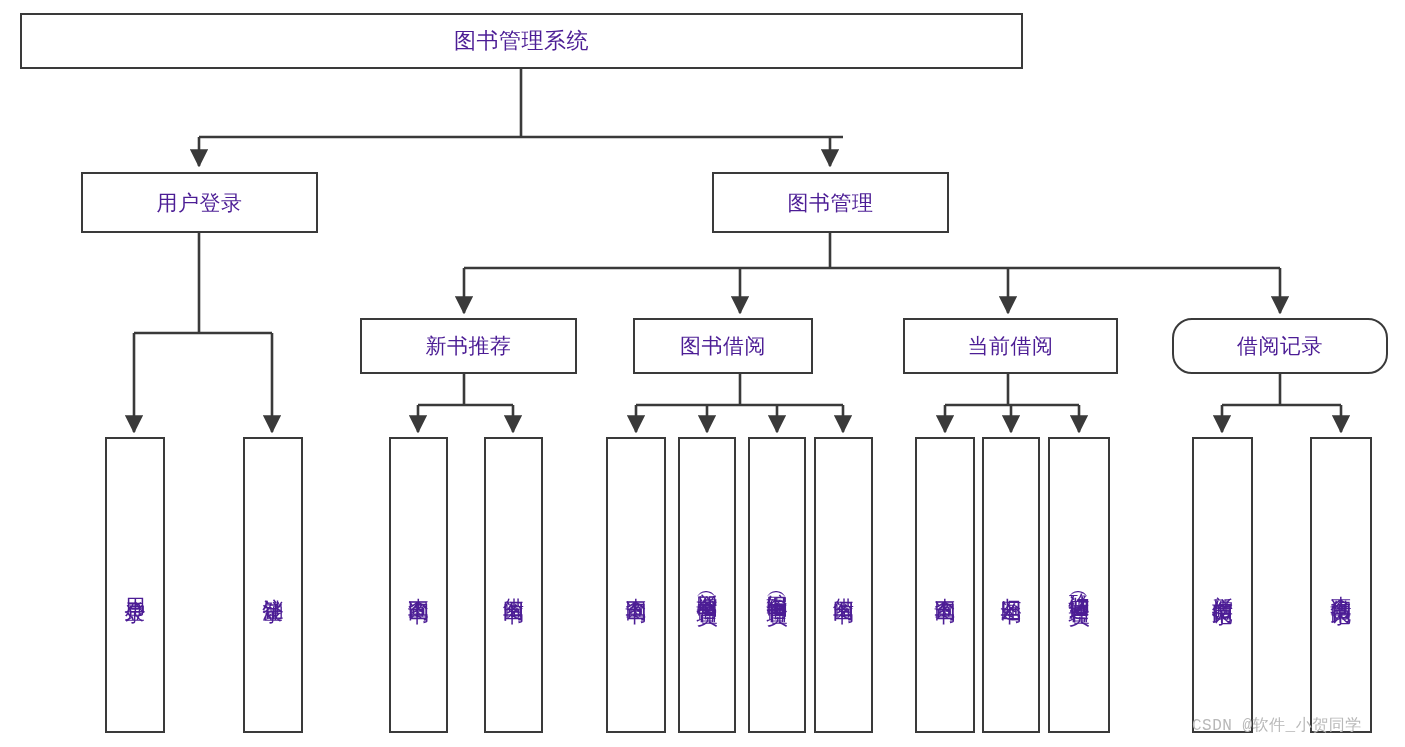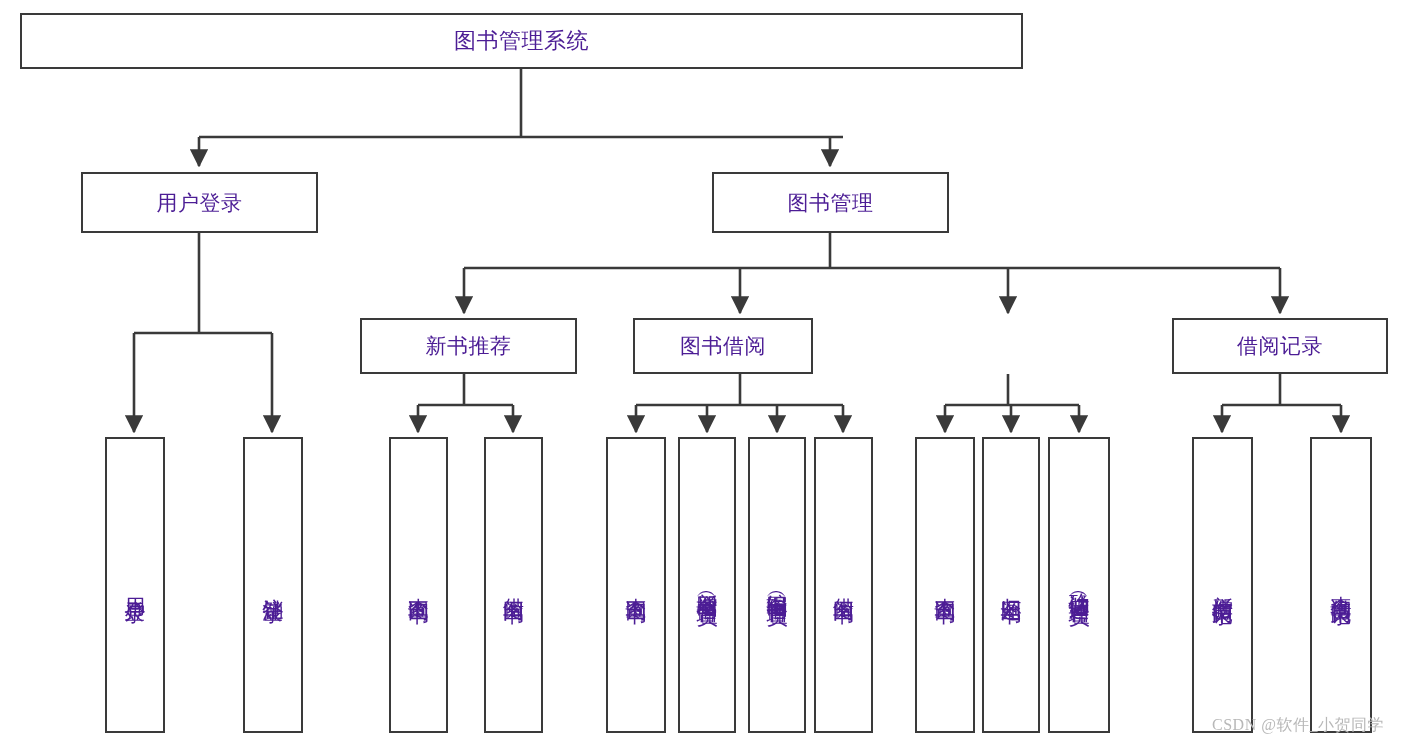--- a/index.html
+++ b/index.html
@@ -66,22 +66,21 @@
     max-height: 100%;
   }
   .watermark {
     position: absolute;
     left: 1192px;
     top: 715px;
     font-size: 16px;
     color: #b8b8b8;
     white-space: nowrap;
     letter-spacing: 0.5px;
-    font-family: Liberation Serif, serif;
-    padding-left: 20px;
+    font-family: Liberation Mono, monospace;
   }
 </style>
 </head>
 <body>
 
 <div id="canvas">
 
   <svg id="edges" viewBox="0 0 1405 747" xmlns="http://www.w3.org/2000/svg">
     <defs>
       <marker id="arrow" viewBox="0 0 10 10" refX="9.2" refY="5" markerWidth="7" markerHeight="7" orient="auto-start-reverse">
@@ -142,21 +141,24 @@
   <div class="node horiz" style="left:712px; top:172px; width:237px; height:61px;">
     <span class="node-label">图书管理</span>
   </div>
 
   <div class="node horiz" style="left:360px; top:318px; width:217px; height:56px;">
     <span class="node-label">新书推荐</span>
   </div>
   <div class="node horiz" style="left:633px; top:318px; width:180px; height:56px;">
     <span class="node-label">图书借阅</span>
   </div>
-  <div class="node horiz" style="left:1172px; top:318px; width:216px; height:56px;">
+  <div class="node horiz" style="left:903px; top:318px; width:215px; height:56px;">
+    <span class="node-label">当前借阅</span>
+  </div>
+  <div class="node horiz" style="left:1172px; top:318px; width:216px; height:56px;border-radius:20px;">
     <span class="node-label">借阅记录</span>
   </div>
 
   <div class="node vert" style="left:105px; top:437px; width:60px; height:296px;">
     <span class="node-label">用户登录</span>
   </div>
   <div class="node vert" style="left:243px; top:437px; width:60px; height:296px;">
     <span class="node-label">注销登录</span>
   </div>
 

